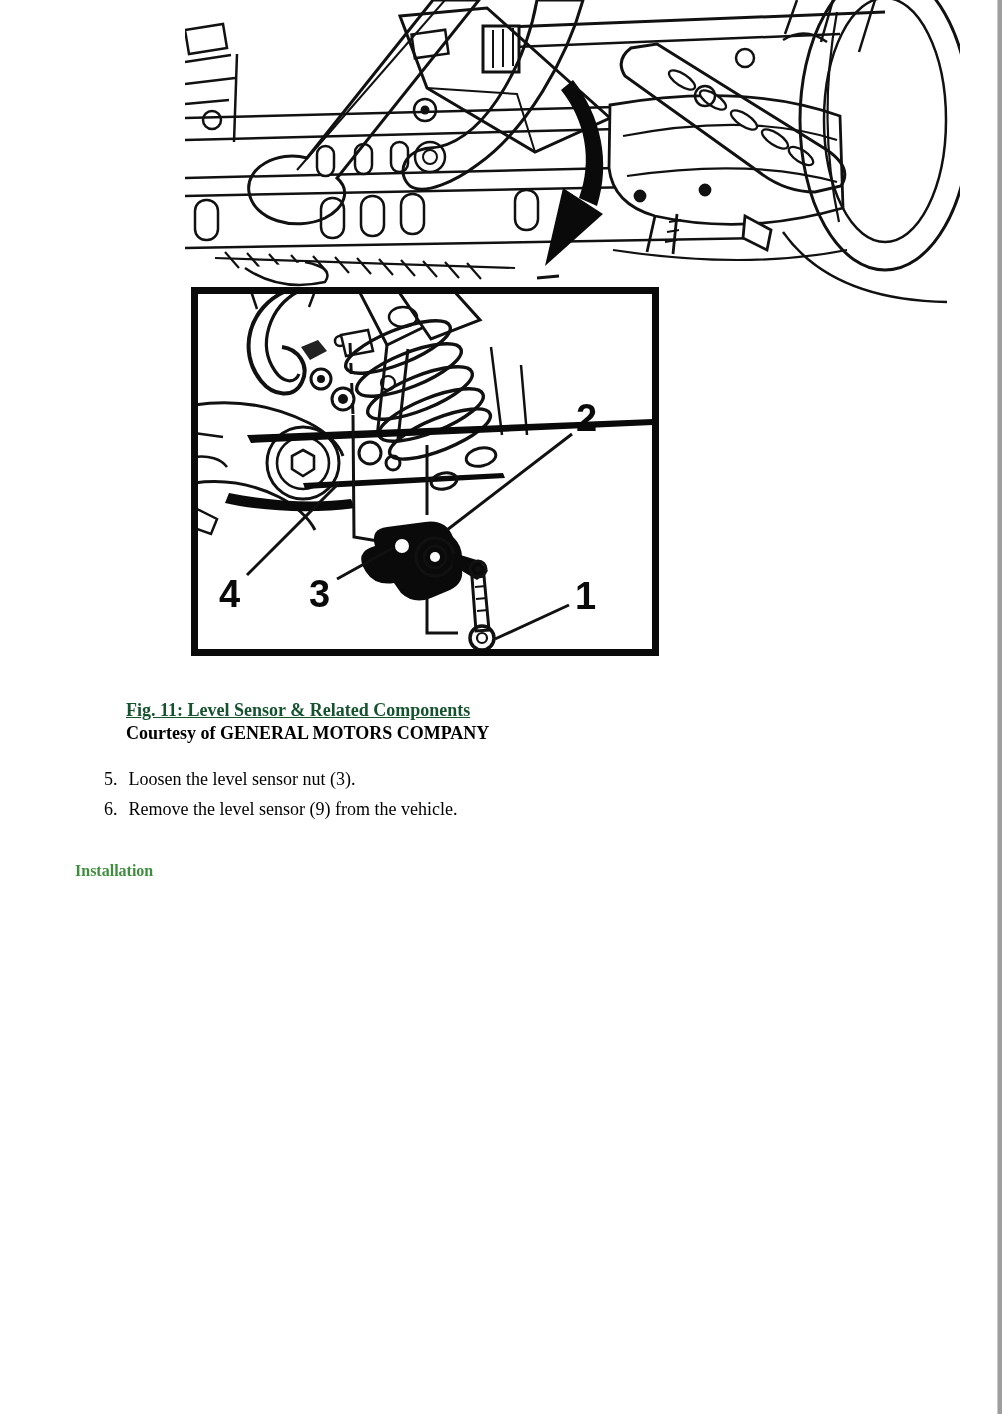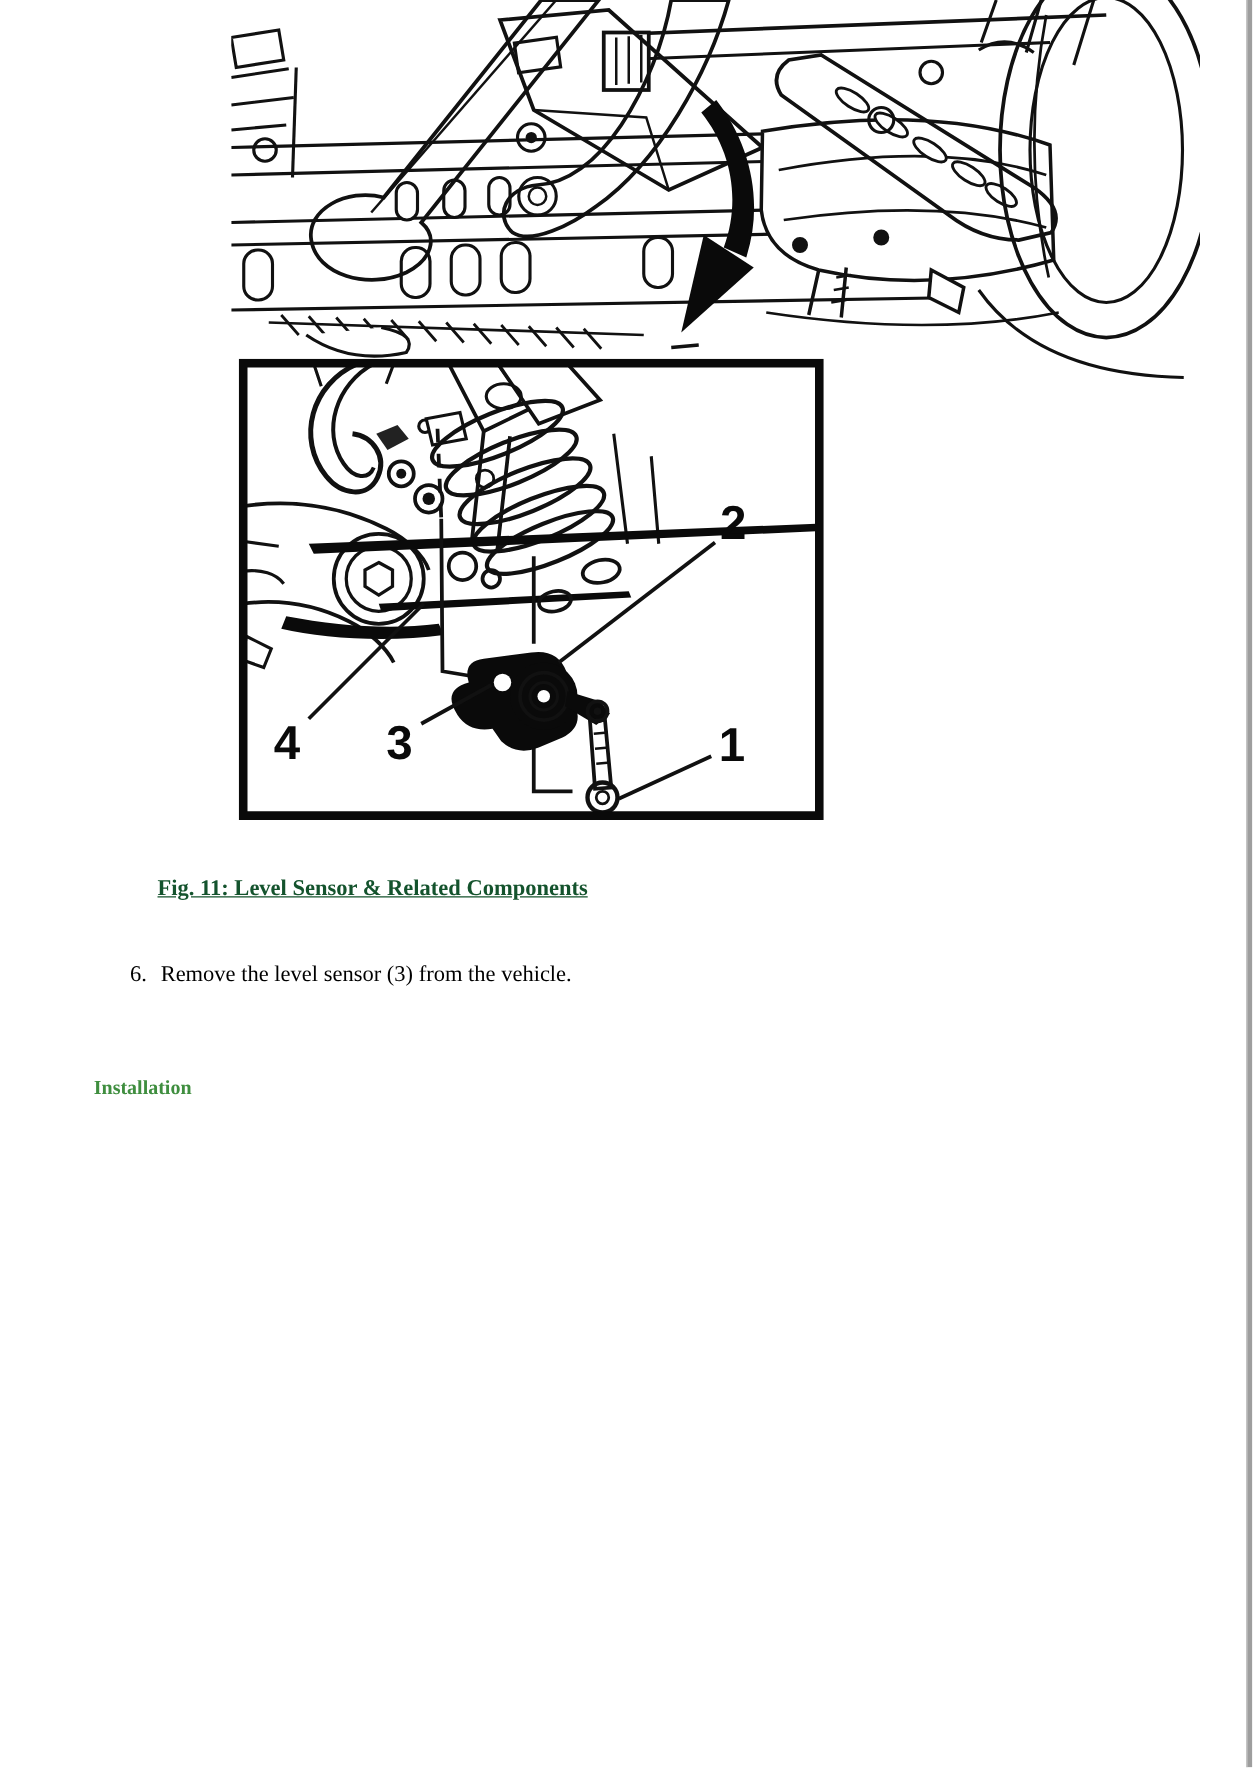--- a/index.html
+++ b/index.html
@@ -210,25 +210,30 @@
     <text class="callout" x="118" y="320">3</text>
     <text class="callout" x="384" y="322">1</text>
 
     <rect x="3.5" y="3.5" width="461" height="362" fill="none" stroke="#0a0a0a" stroke-width="7"></rect>
   </svg>
 
   <div class="caption-block">
     <div>
       <a class="caption-link" style="color:#14532d">Fig. 11: Level Sensor &amp; Related Components</a>
     </div>
+    <div class="courtesy">Courtesy of GENERAL MOTORS COMPANY</div>
   </div>
 
   <div class="steps">
     <div class="step-row">
+      <span class="step-num">5.</span>
+      <span>Loosen the level sensor nut (3).</span>
+    </div>
+    <div class="step-row">
       <span class="step-num">6.</span>
-      <span>Remove the level sensor (3) from the vehicle.</span>
+      <span>Remove the level sensor (9) from the vehicle.</span>
     </div>
   </div>
 
   <div class="section-heading" style="color:#3f8e3f">Installation</div>
 
   <div class="page-edge"></div>
 </div>
 
 </body></html>

